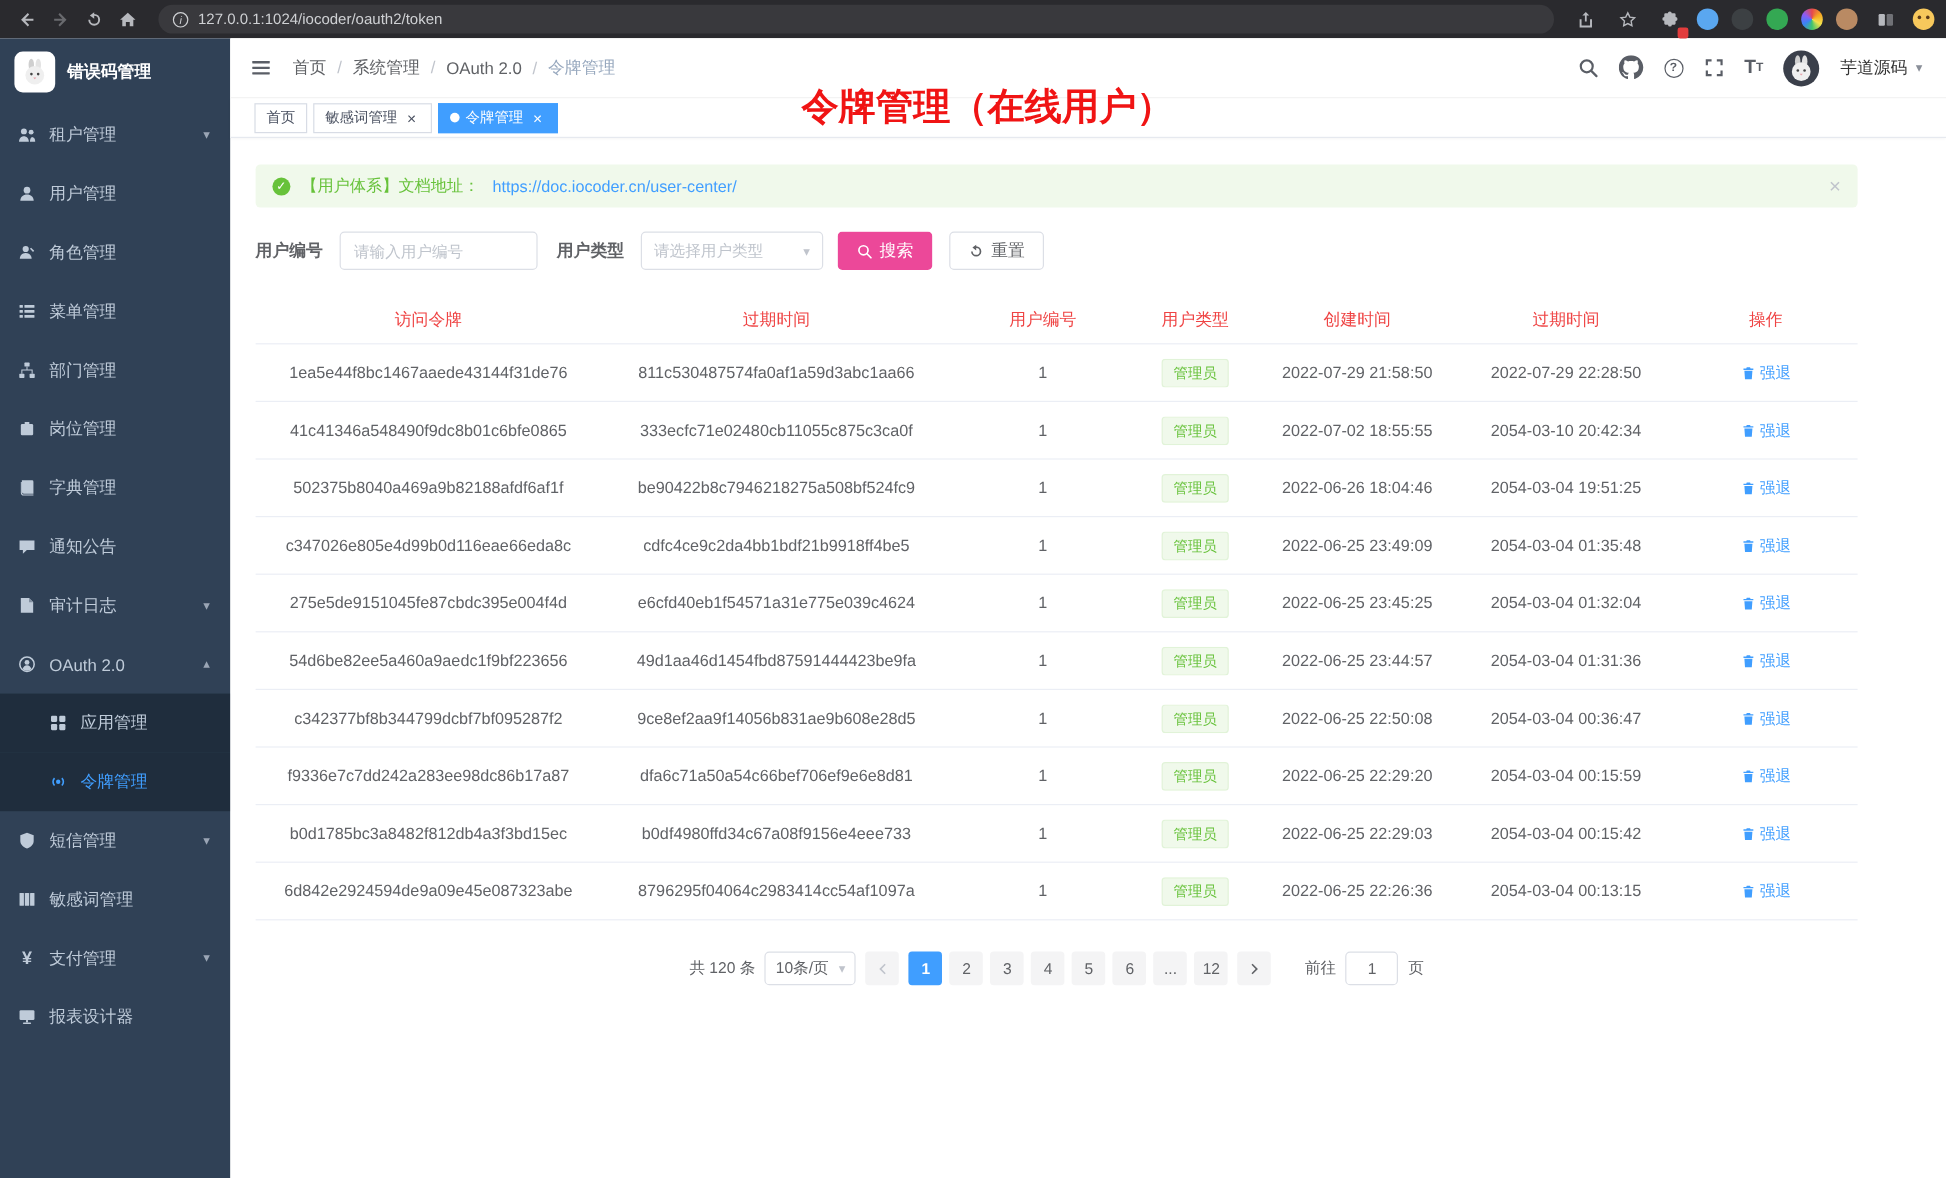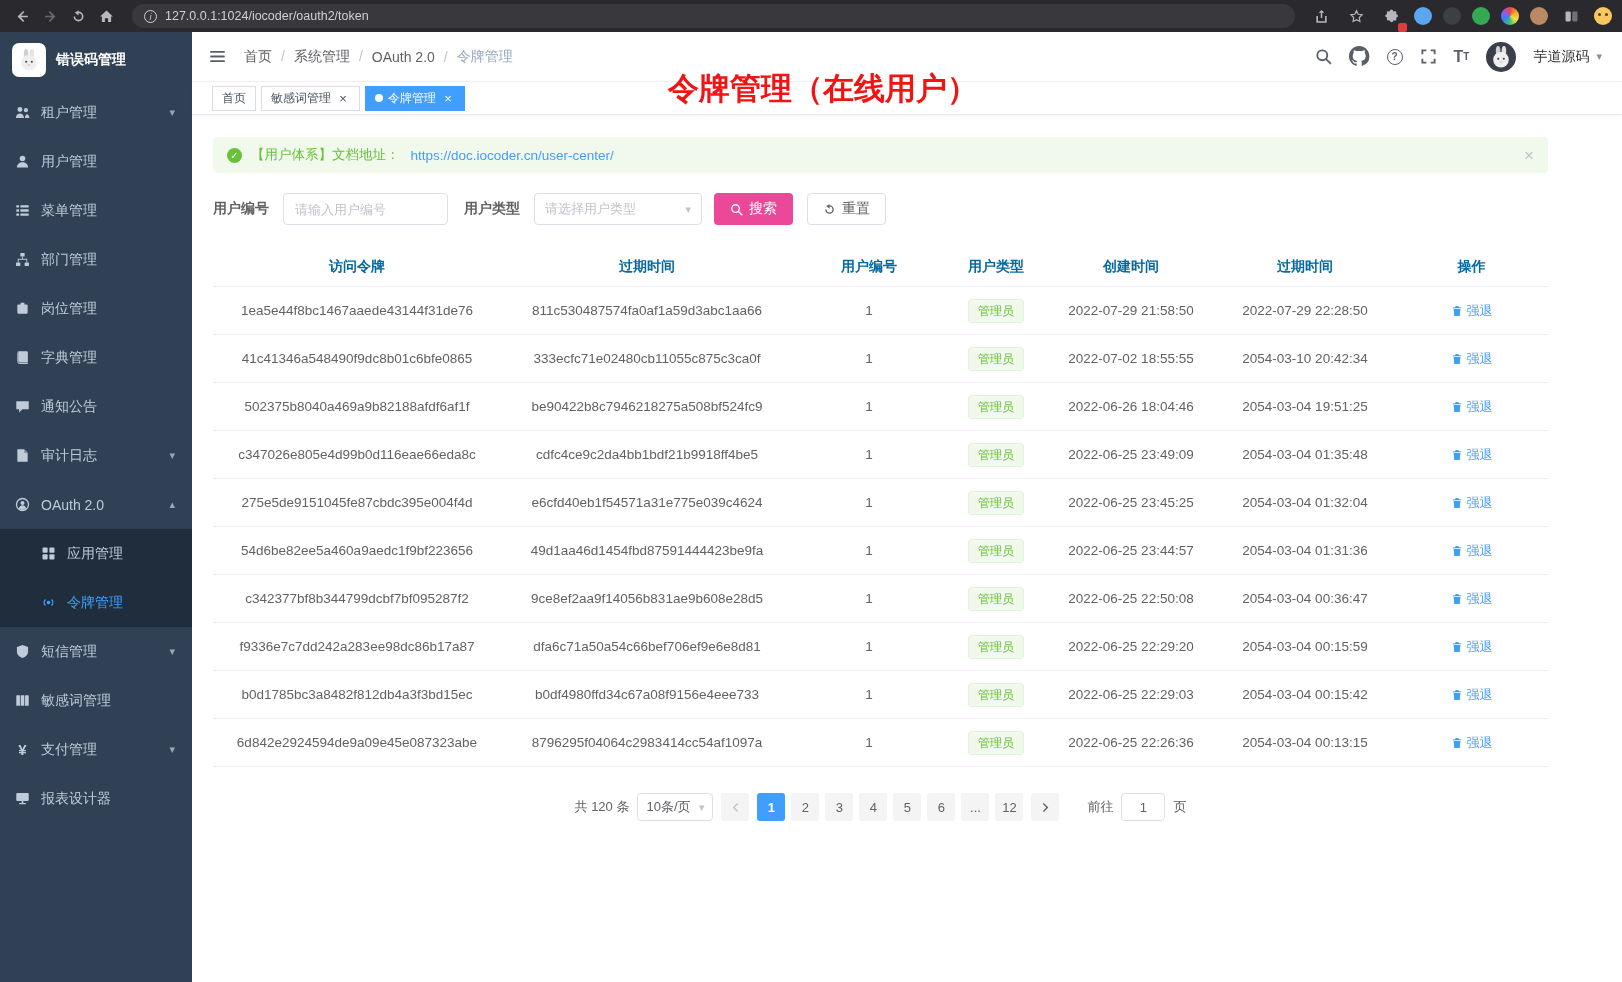--- a/index.html
+++ b/index.html
@@ -64,34 +64,34 @@
 .content{flex:1;padding:22px 74px 0 21px;overflow:hidden;position:relative}
 .alert{height:36px;background:#f0f9eb;border-radius:4px;display:flex;align-items:center;gap:9px;padding:0 14px;color:#67c23a;font-size:13.5px}
 .alert-check{width:15px;height:15px;border-radius:50%;background:#67c23a;color:#fff;display:inline-flex;align-items:center;justify-content:center;font-size:10px;flex-shrink:0}
 .alert-link{color:#409eff;text-decoration:none;cursor:pointer;margin-left:2px}
 .alert-close{margin-left:auto;color:#c0c4cc;font-size:17px;cursor:pointer;line-height:1}
 
 .search-form{display:flex;align-items:center;margin-top:20px}
 .form-label{font-weight:700;color:#606266;margin-right:14px;font-size:14px;white-space:nowrap}
 .input{width:165px;height:32px;border:1px solid #dcdfe6;border-radius:4px;padding:0 11px;font-size:13px;color:#606266;outline:none;font-family:inherit}
 .input::placeholder{color:#bfc4cc}
-.select{width:168px;height:32px;border:1px solid #dcdfe6;border-radius:4px;display:flex;align-items:center;padding:0 10px;cursor:pointer;background:#fff}
+.select{width:152px;height:32px;border:1px solid #dcdfe6;border-radius:4px;display:flex;align-items:center;padding:0 10px;cursor:pointer;background:#fff}
 .select .ph{color:#bfc4cc;font-size:13px;flex:1}
 .select .sel-value{color:#606266;font-size:13px;flex:1}
 .select .sel-caret{color:#c0c4cc;font-size:11px}
 .gap16{width:16px;flex-shrink:0}
 .btn{height:32px;border-radius:4px;display:inline-flex;align-items:center;gap:6px;padding:0 15px;font-size:14px;cursor:pointer;border:1px solid transparent;font-family:inherit}
 .btn-primary{background:#ec4899;color:#fff;margin-left:12px}
 .btn-plain{background:#fff;border-color:#dcdfe6;color:#606266;margin-left:14px}
 .btn-ic{display:inline-flex;font-size:13px}
 
 
 .table{margin-top:22px;font-size:13.5px;color:#606266}
 .tr{display:flex;align-items:center;border-bottom:1px solid #ebeef5}
-.thead .tr{height:40px;color:#0369a1;font-weight:700;font-size:14px}
+.thead .tr{height:40px;color:#ef4444;font-weight:400;font-size:14px}
 .tbody .tr{height:48px}
 .td{text-align:center;overflow:hidden;white-space:nowrap}
 .c1{width:288px}.c2{width:292px}.c3{width:152px}.c4{width:102px}.c5{width:168px}.c6{width:180px}.c7{width:153px}
 .tag-success{display:inline-block;padding:2px 9px;background:#f0f9eb;border:1px solid #e1f3d8;color:#67c23a;border-radius:3px;font-size:12px;line-height:18px}
 .link-btn{color:#409eff;display:inline-flex;align-items:center;gap:4px;font-size:13px;cursor:pointer}
 .link-btn .btn-ic{font-size:12px}
 
 
 .pagination{display:flex;align-items:center;justify-content:center;margin-top:26px;font-size:13px;color:#606266;gap:8px}
 .pg-size{width:76px;height:28px;padding:0 8px}
@@ -203,20 +203,31 @@
               <circle cx="7" cy="4.2" r="2.6"></circle>
               <path d="M1.8 12.5c0-3.1 2.3-4.9 5.2-4.9s5.2 1.8 5.2 4.9z"></path>
             </svg>
           </span>
           <span class="mi-label">用户管理</span>
           <span class="mi-arrow" style="visibility: hidden;"></span>
         </li>
         <li class="menu-item">
           <span class="mi-icon">
             <svg viewBox="0 0 14 14" width="1em" height="1em" fill="currentColor" aria-hidden="true">
+              <circle cx="6" cy="4.2" r="2.4"></circle>
+              <path d="M1.4 11.8c0-2.8 2-4.4 4.6-4.4s4.6 1.6 4.6 4.4z"></path>
+              <path d="M10.2 3.2l2.4 2.4-.9.9-2.4-2.4z"></path>
+            </svg>
+          </span>
+          <span class="mi-label">角色管理</span>
+          <span class="mi-arrow" style="visibility: hidden;"></span>
+        </li>
+        <li class="menu-item">
+          <span class="mi-icon">
+            <svg viewBox="0 0 14 14" width="1em" height="1em" fill="currentColor" aria-hidden="true">
               <rect x="1.2" y="2" width="2.6" height="2.2" rx=".4"></rect>
               <rect x="5" y="2" width="7.8" height="2.2" rx=".4"></rect>
               <rect x="1.2" y="5.9" width="2.6" height="2.2" rx=".4"></rect>
               <rect x="5" y="5.9" width="7.8" height="2.2" rx=".4"></rect>
               <rect x="1.2" y="9.8" width="2.6" height="2.2" rx=".4"></rect>
               <rect x="5" y="9.8" width="7.8" height="2.2" rx=".4"></rect>
             </svg>
           </span>
           <span class="mi-label">菜单管理</span>
           <span class="mi-arrow" style="visibility: hidden;"></span>

